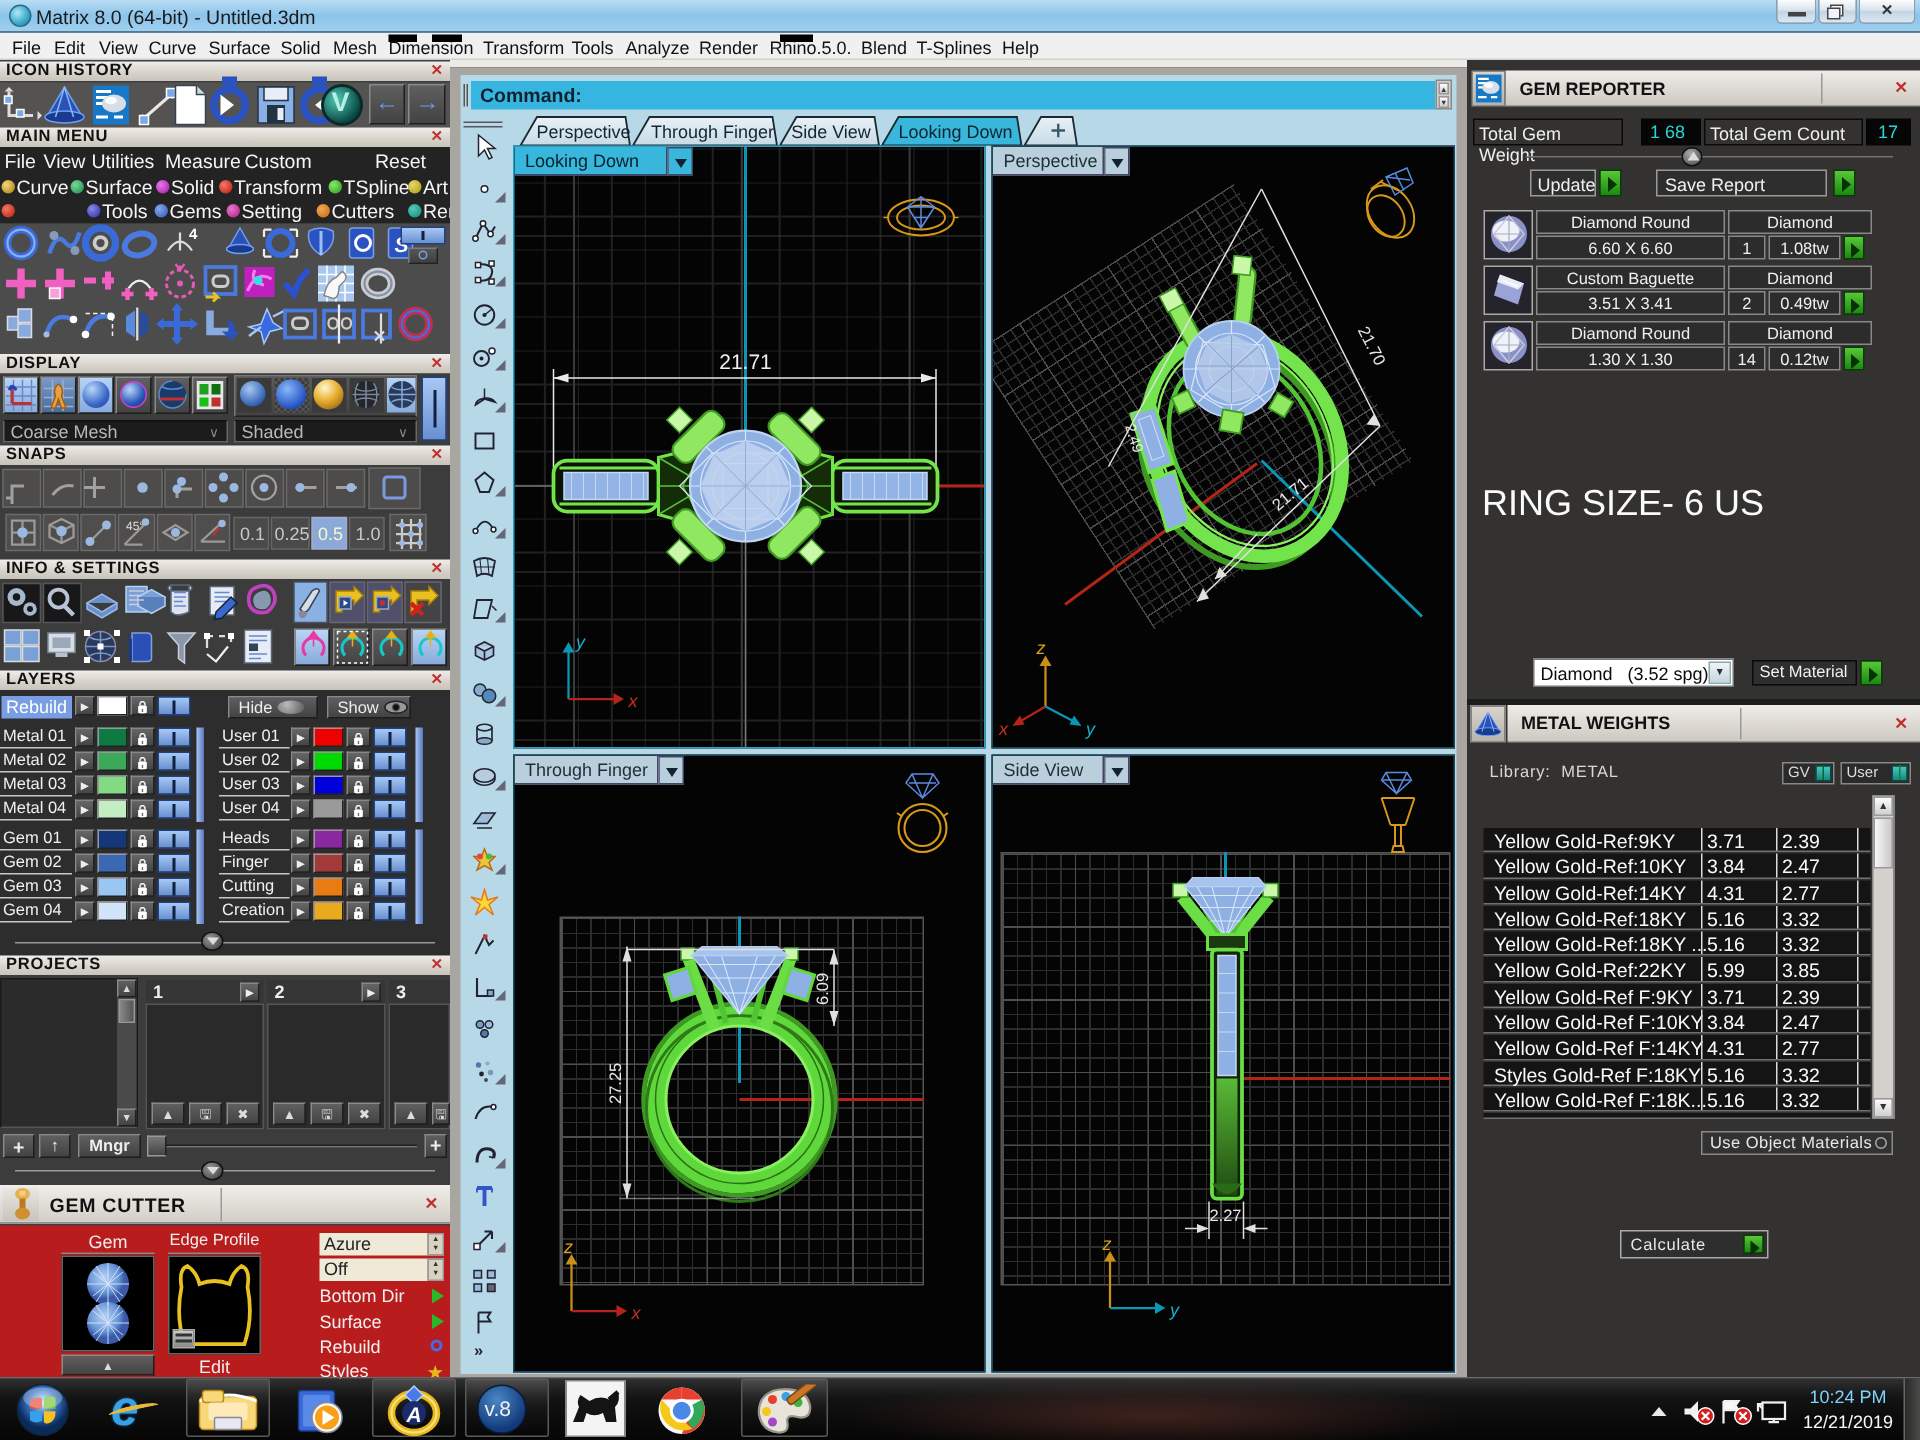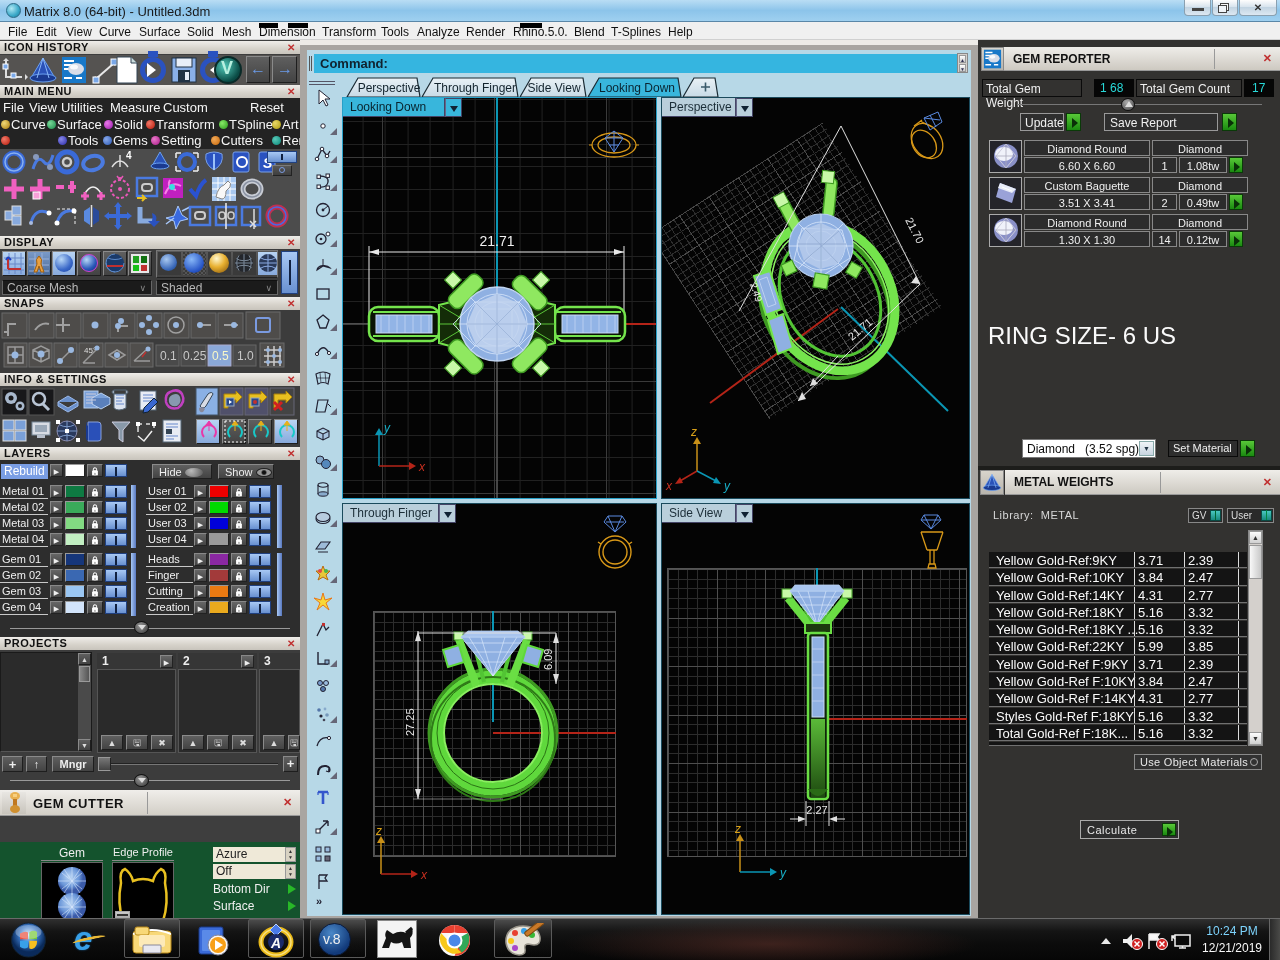--- a/index.html
+++ b/index.html
@@ -703,21 +703,21 @@
     <svg class="abs" style="left:6px;top:1px;" width="18" height="24" viewBox="0 0 18 24">
         <ellipse cx="9" cy="5" rx="5" ry="4" fill="#e8b050"></ellipse>
         <rect x="7" y="8" width="4" height="8" fill="#c07820"></rect>
         <ellipse cx="9" cy="18" rx="5" ry="4" fill="#d09030"></ellipse>
         <rect x="7" y="3" width="4" height="3" fill="#f8d080"></rect>
       </svg>
     <span class="abs" style="left:33px;top:6px;font-size:13px;font-weight:bold;color:#111;letter-spacing:0.5px;">GEM CUTTER</span>
     <div class="abs" style="left:147px;top:2px;width:1px;height:22px;background:#999;"></div>
     <span class="abs" style="left:283px;top:6px;font-size:11px;font-weight:bold;color:#c03030;">✕</span>
   </div>
-  <div class="abs" style="left:0;top:817px;width:300px;height:101px;background:#14532d;margin-top:25px;" id="gemcuttersec">
+  <div class="abs" style="left:0;top:817px;width:300px;height:101px;background:#b91c1c;" id="gemcuttersec">
     <div class="abs" style="left:41px;top:4px;width:62px;height:15px;color:#eee;font-size:12px;text-align:center;border-bottom:1px solid #888;">Gem</div>
     <div class="abs" style="left:41px;top:20px;width:62px;height:64px;background:#000;border:1px solid #666;">
       <svg width="60" height="62" viewBox="0 0 60 62">
         <defs>
             <radialGradient id="gemtex" cx="0.4" cy="0.35">
               <stop offset="0" stop-color="#b8d4f4"></stop>
               <stop offset="0.7" stop-color="#6a96d8"></stop>
               <stop offset="1" stop-color="#3a5aa8"></stop>
             </radialGradient>
           </defs>
@@ -1398,21 +1398,21 @@
   </div>
   <div class="abs mwrow" style="top:708px;height:16px;">
     <span style="position:absolute;left:7px;top:1px;">Styles Gold-Ref F:18KY</span>
     <span style="position:absolute;left:149px;top:1px;">5.16</span>
     <span style="position:absolute;left:199px;top:1px;">3.32</span>
     <span style="position:absolute;left:145px;top:0;width:1px;height:100%;background:#dcdcdc;"></span>
     <span style="position:absolute;left:195px;top:0;width:1px;height:100%;background:#dcdcdc;"></span>
     <span style="position:absolute;left:249px;top:0;width:1px;height:100%;background:#dcdcdc;"></span>
   </div>
   <div class="abs mwrow" style="top:725px;height:16px;">
-    <span style="position:absolute;left:7px;top:1px;">Total Gold-Ref F:18K...</span>
+    <span style="position:absolute;left:7px;top:1px;">Yellow Gold-Ref F:18K...</span>
     <span style="position:absolute;left:149px;top:1px;">5.16</span>
     <span style="position:absolute;left:199px;top:1px;">3.32</span>
     <span style="position:absolute;left:145px;top:0;width:1px;height:100%;background:#dcdcdc;"></span>
     <span style="position:absolute;left:195px;top:0;width:1px;height:100%;background:#dcdcdc;"></span>
     <span style="position:absolute;left:249px;top:0;width:1px;height:100%;background:#dcdcdc;"></span>
   </div>
   <div class="abs mwrow" style="top:742px;height:4px;overflow:hidden;">
     <span style="position:absolute;left:7px;top:1px;">Yellow Gold-Ref F:22KY</span>
     <span style="position:absolute;left:149px;top:1px;">5.99</span>
     <span style="position:absolute;left:199px;top:1px;">3.85</span>

